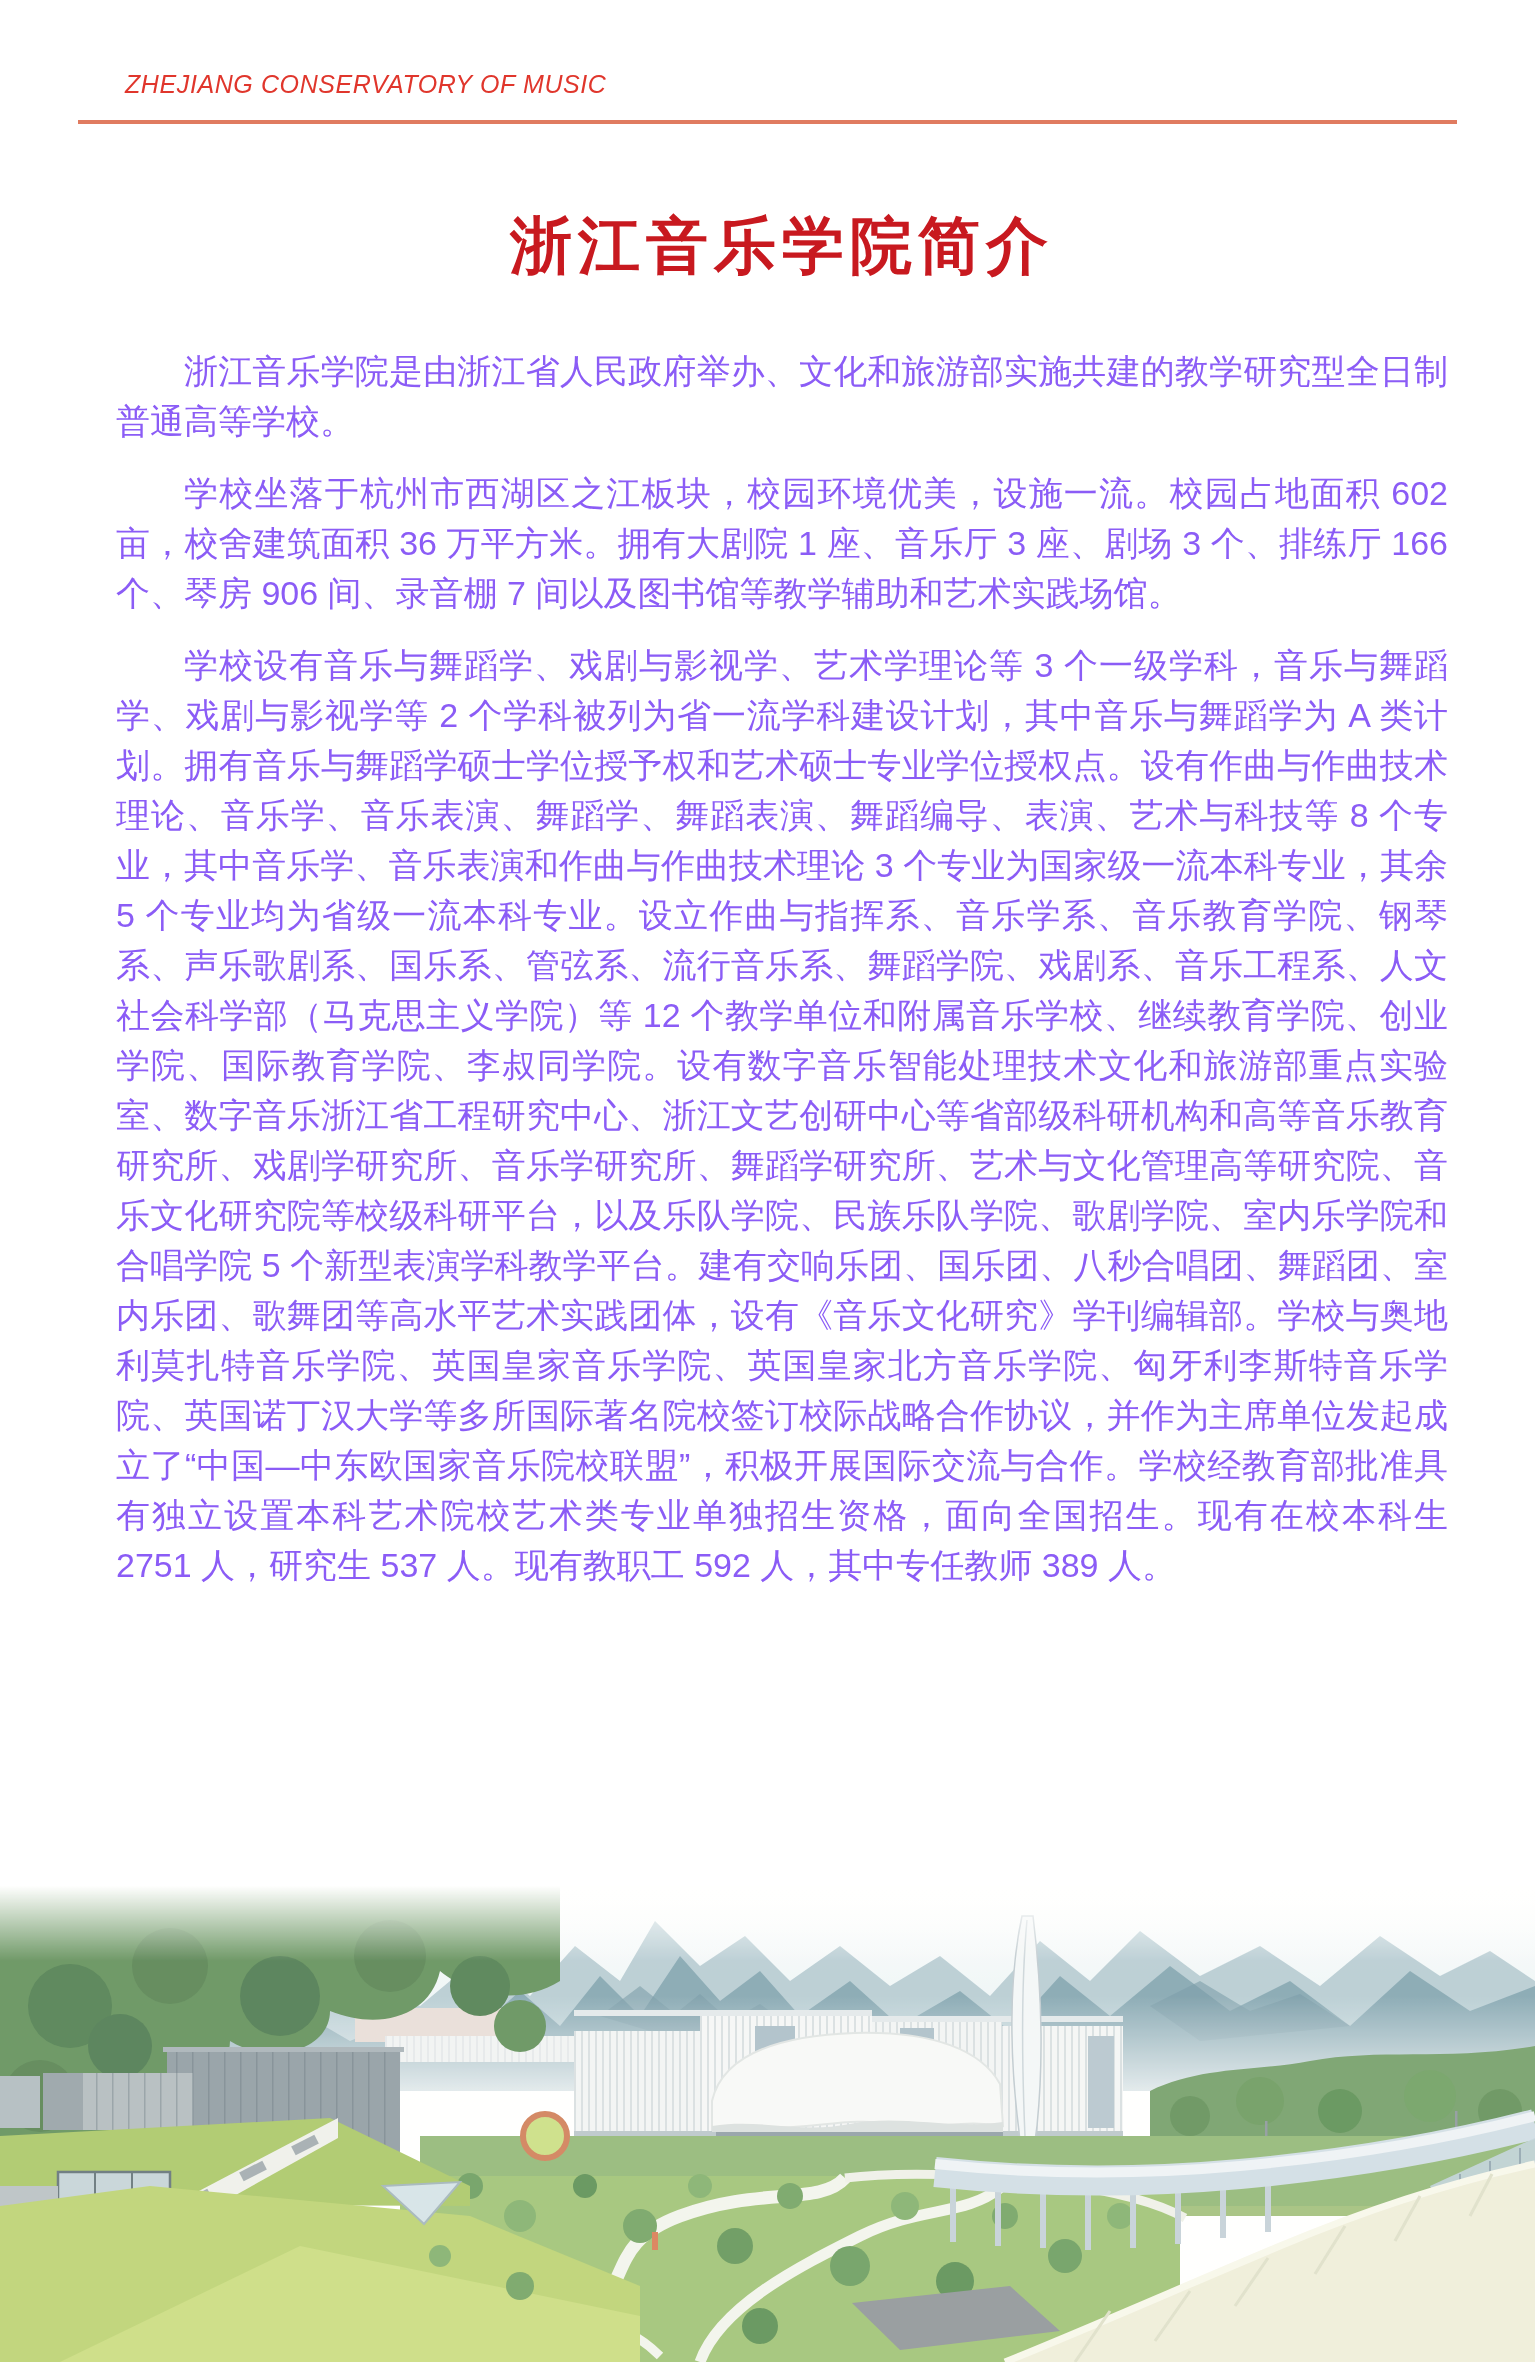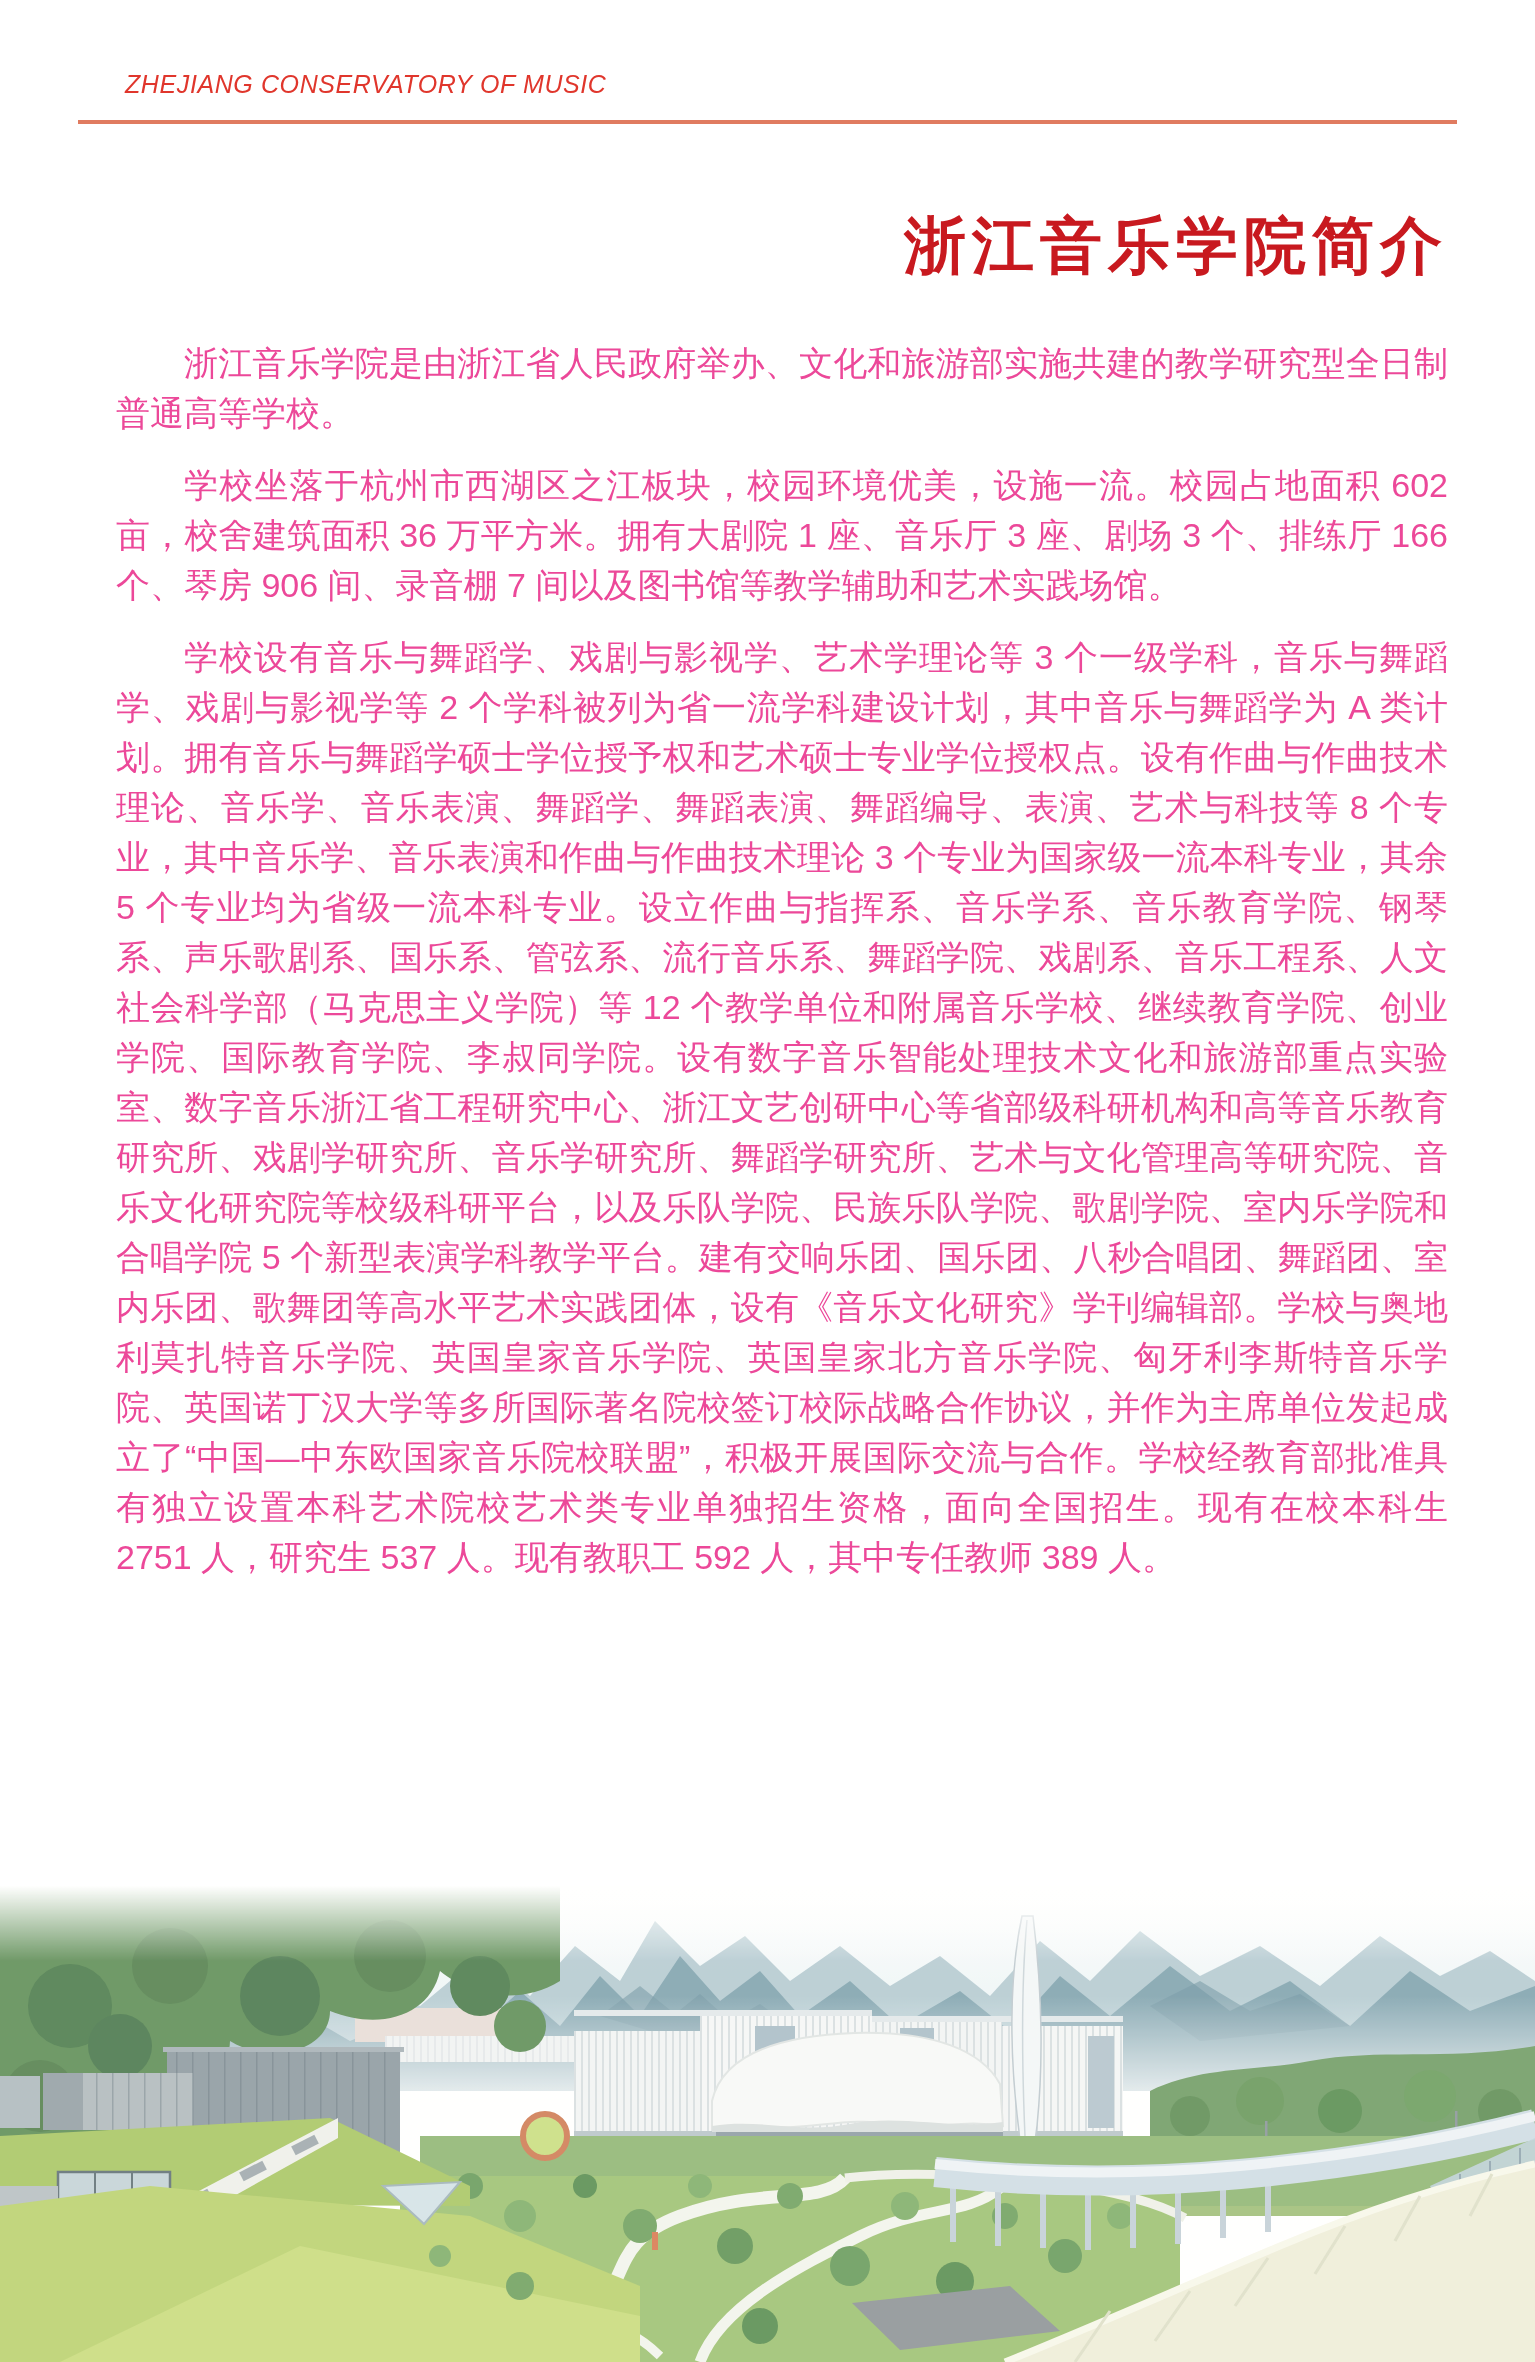--- a/index.html
+++ b/index.html
@@ -17,33 +17,33 @@
     font-family:"Liberation Sans","DejaVu Sans",sans-serif;
     white-space:nowrap;
     font-style:italic;
   }
   .masthead-rule{
     position:absolute;left:78px;top:120px;
     width:1379px;height:4px;background:#e07b60;
   }
   .page-title{
     position:absolute;left:116px;top:206px;width:1332px;
-    margin:0;text-align:right;
+    margin:0;text-align:center;
     font-family:"DejaVu Serif","Liberation Serif",serif;
     font-weight:bold;font-size:62px;line-height:80px;
     color:#c8191f;letter-spacing:6px;
   }
   .body-text{
     position:absolute;left:116px;top:330px;width:1332px;
   }
   .body-text p{
-    margin:8px 0 22px 0;
+    margin:16px 0 22px 0;
     font-size:34px;line-height:50px;
     text-align:justify;text-indent:2em;
-    color:#ec4899;
+    color:#8b5cf6;
   }
   .campus-photo{
     position:absolute;left:0;top:1886px;width:1535px;height:476px;
   }
   .campus-photo svg{display:block;width:1535px;height:476px;}
 </style>
 </head>
 <body>
 
 <div class="page">

